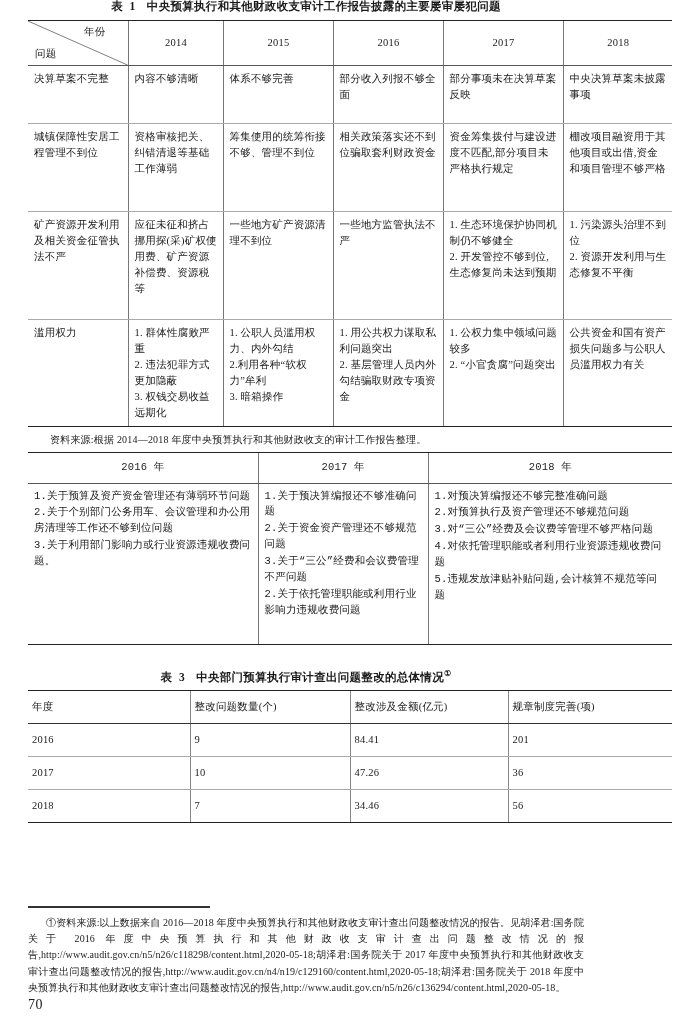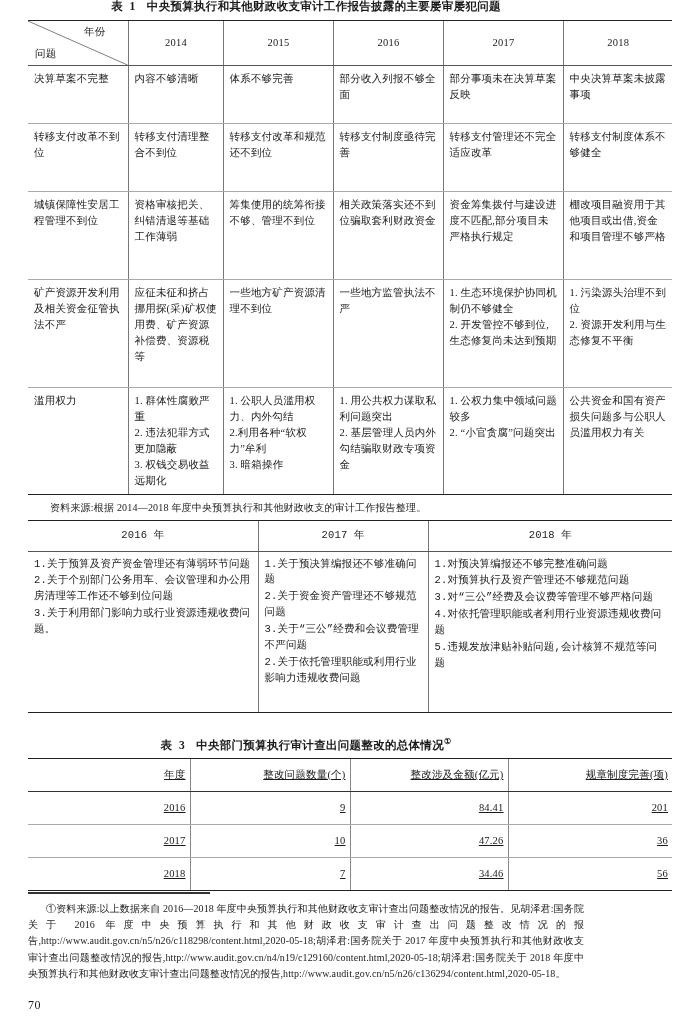--- a/index.html
+++ b/index.html
@@ -121,25 +121,24 @@
     height: 150px;
   }
   #table2 tbody tr td:first-child { border-left: none; }
   #table2 tbody tr:last-child td { border-bottom: 1.6px solid #222; }
   #table2 .hdr-row td + td { border-left: 0.8px solid #777; }
   #table2 .cell-lines p { margin: 0 0 1px 0; }
 
   
   #table3 { margin-top: 6px; }
   #table3 td {
-    text-align: right;
+    text-align: left;
     vertical-align: middle;
     height: 26px;
     padding: 3px 4px;
-    text-decoration: underline;
   }
   #table3 .hdr-row td {
     border-top: 1.6px solid #222;
     border-bottom: 1.3px solid #333;
   }
   #table3 tbody td { border-bottom: 0.6px solid #aaa; }
   #table3 tbody tr:last-child td { border-bottom: 1.6px solid #222; }
   #table3 .hdr-row td + td,
   #table3 tbody td + td { border-left: 0.8px solid #888; }
 
@@ -159,22 +158,22 @@
   .fn-text {
     font-size: 10px;
     line-height: 1.62;
     text-align: justify;
     text-justify: inter-character;
     letter-spacing: 0.1px;
     margin: 0;
   }
   .fn-text .indent { display: inline-block; width: 18px; }
   .pageno {
-    font-size: 12px;
-    margin-top: 16px;
+    font-size: 14px;
+    margin-top: 1px;
     letter-spacing: 0.5px;
   }
 </style>
 </head>
 <body>
 
 <div class="page">
 
   <div class="tbl-title">
     <span class="num">表 1</span>
@@ -220,40 +219,20 @@
         <td class="cell-lines">
             <p>部分收入列报不够全面</p>
           </td>
         <td class="cell-lines">
             <p>部分事项未在决算草案反映</p>
           </td>
         <td class="cell-lines">
             <p>中央决算草案未披露事项</p>
           </td>
       </tr>
-      <tr style="height:68px">
-        <td class="cell-lines">
-            <p>转移支付改革不到位</p>
-          </td>
-        <td class="cell-lines">
-            <p>转移支付清理整合不到位</p>
-          </td>
-        <td class="cell-lines">
-            <p>转移支付改革和规范还不到位</p>
-          </td>
-        <td class="cell-lines">
-            <p>转移支付制度亟待完善</p>
-          </td>
-        <td class="cell-lines">
-            <p>转移支付管理还不完全适应改革</p>
-          </td>
-        <td class="cell-lines">
-            <p>转移支付制度体系不够健全</p>
-          </td>
-      </tr>
       <tr style="height:88px">
         <td class="cell-lines">
             <p>城镇保障性安居工程管理不到位</p>
           </td>
         <td class="cell-lines">
             <p>资格审核把关、纠错清退等基础工作薄弱</p>
           </td>
         <td class="cell-lines">
             <p>筹集使用的统筹衔接不够、管理不到位</p>
           </td>

